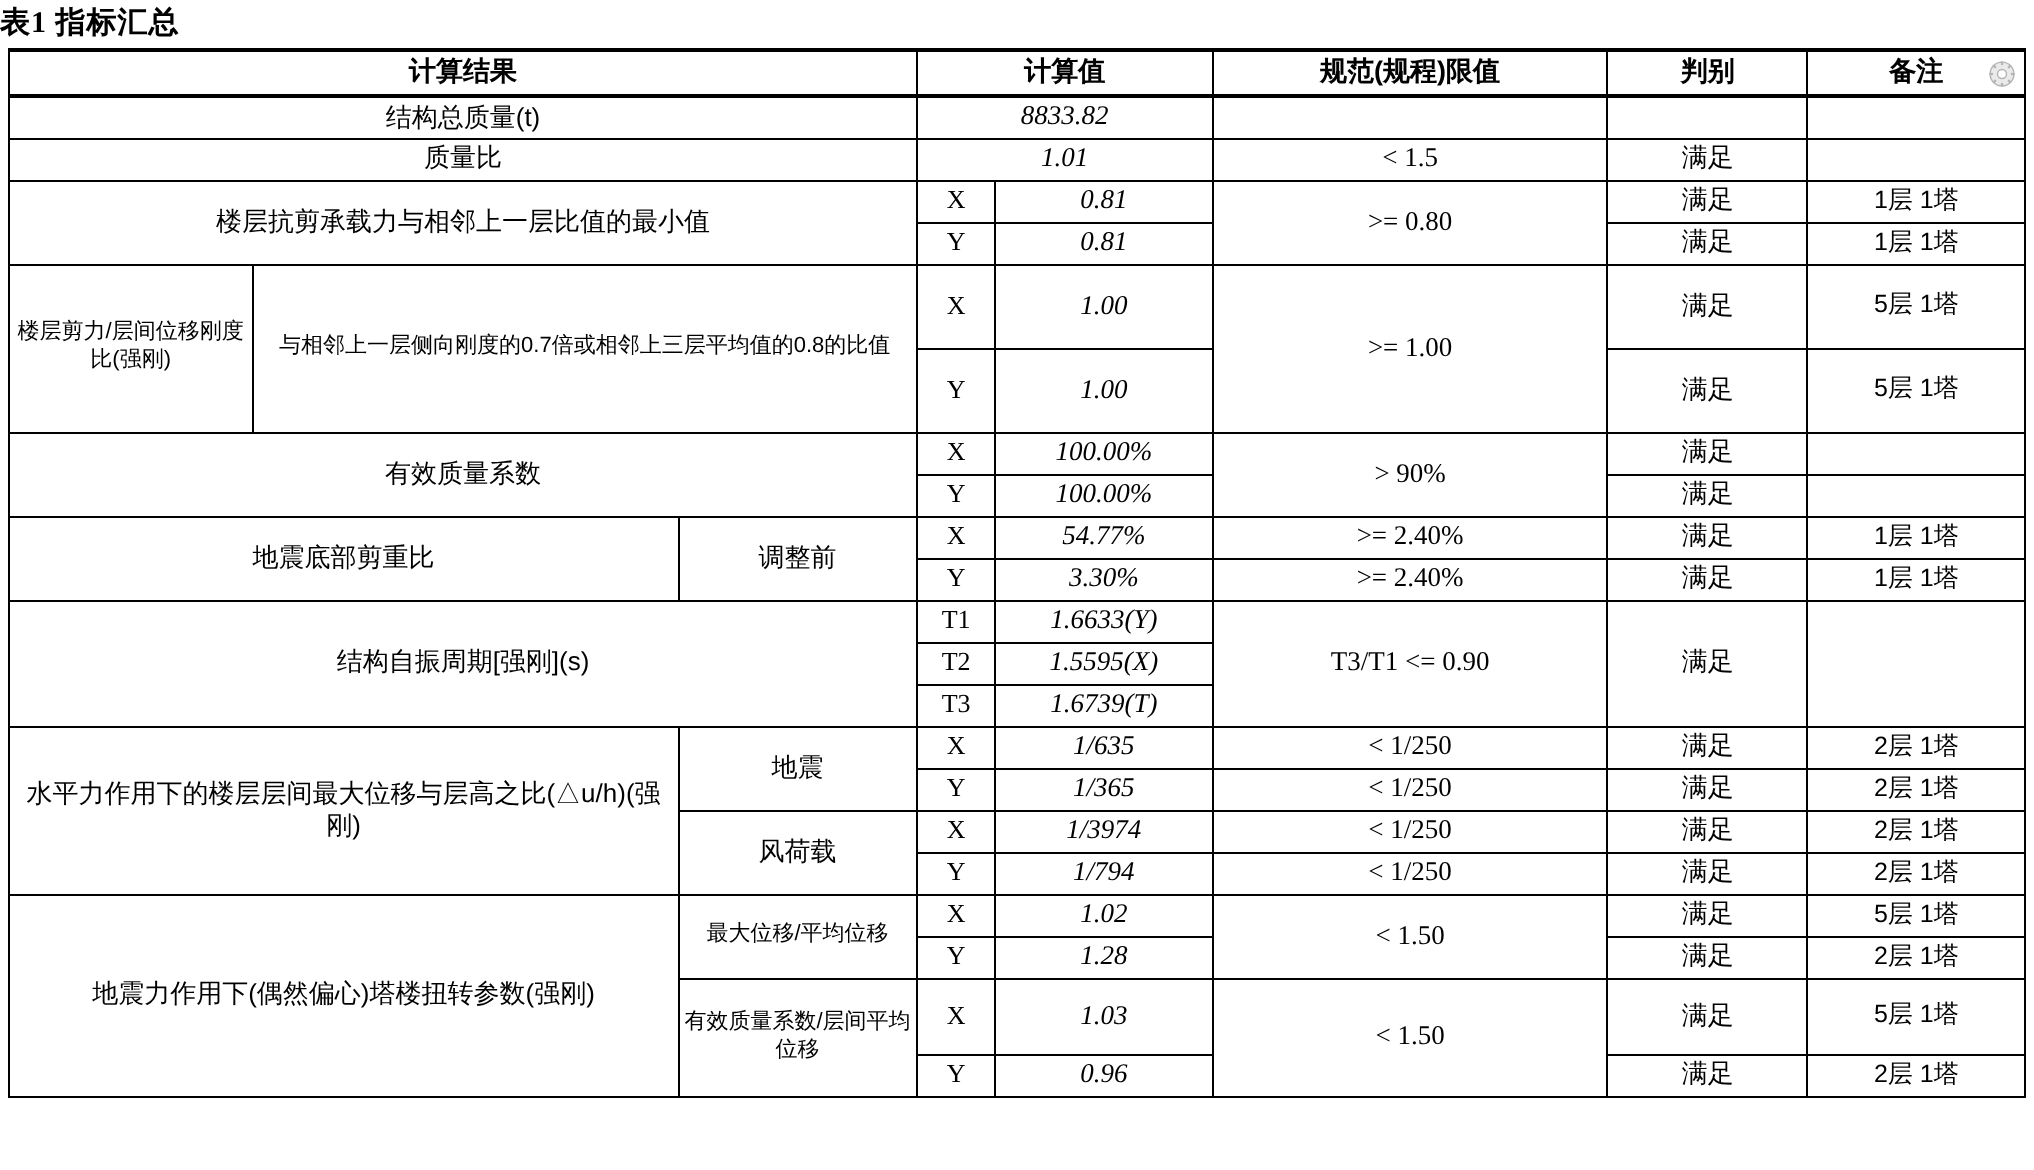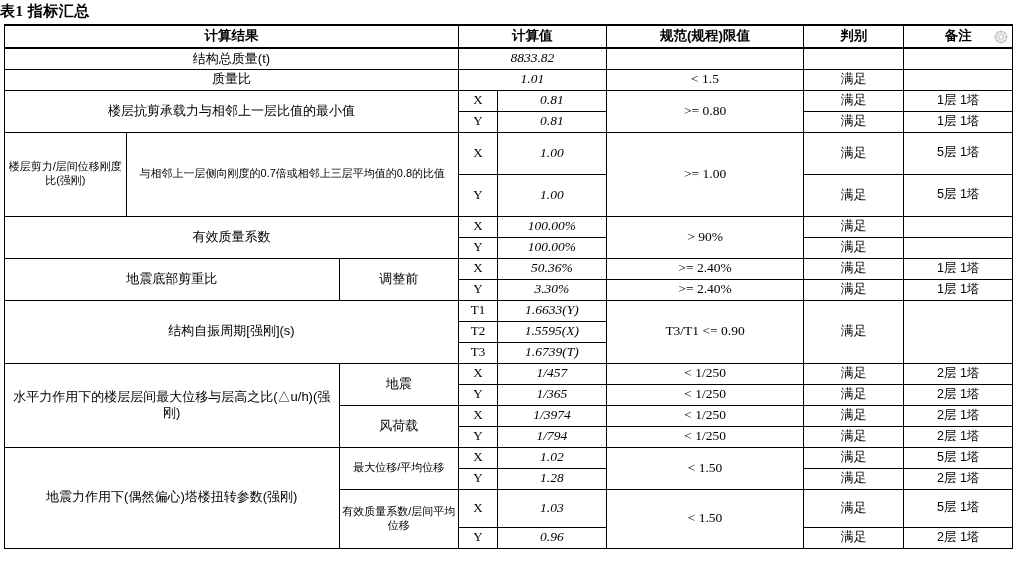--- a/index.html
+++ b/index.html
@@ -201,21 +201,21 @@
         <td class="axis">Y</td>
         <td class="num">100.00%</td>
         <td class="lbl">满足</td>
         <td class="note"></td>
       </tr>
 
       <tr class="row-h">
         <td colspan="2" rowspan="2" class="lbl">地震底部剪重比</td>
         <td rowspan="2" class="lbl">调整前</td>
         <td class="axis">X</td>
-        <td class="num">50.36%</td>
+        <td class="num">54.77%</td>
         <td class="cmp">&gt;= 2.40%</td>
         <td class="lbl">满足</td>
         <td class="note">1层 1塔</td>
       </tr>
       <tr class="row-h">
         <td class="axis">Y</td>
         <td class="num">3.30%</td>
         <td class="cmp">&gt;= 2.40%</td>
         <td class="lbl">满足</td>
         <td class="note">1层 1塔</td>
@@ -235,21 +235,21 @@
       </tr>
       <tr class="row-h">
         <td class="axis">T3</td>
         <td class="num">1.6739(T)</td>
       </tr>
 
       <tr class="row-h">
         <td colspan="2" rowspan="4" class="lbl">水平力作用下的楼层层间最大位移与层高之比(△u/h)(强刚)</td>
         <td rowspan="2" class="lbl">地震</td>
         <td class="axis">X</td>
-        <td class="num">1/457</td>
+        <td class="num">1/635</td>
         <td class="cmp">&lt; 1/250</td>
         <td class="lbl">满足</td>
         <td class="note">2层 1塔</td>
       </tr>
       <tr class="row-h">
         <td class="axis">Y</td>
         <td class="num">1/365</td>
         <td class="cmp">&lt; 1/250</td>
         <td class="lbl">满足</td>
         <td class="note">2层 1塔</td>

